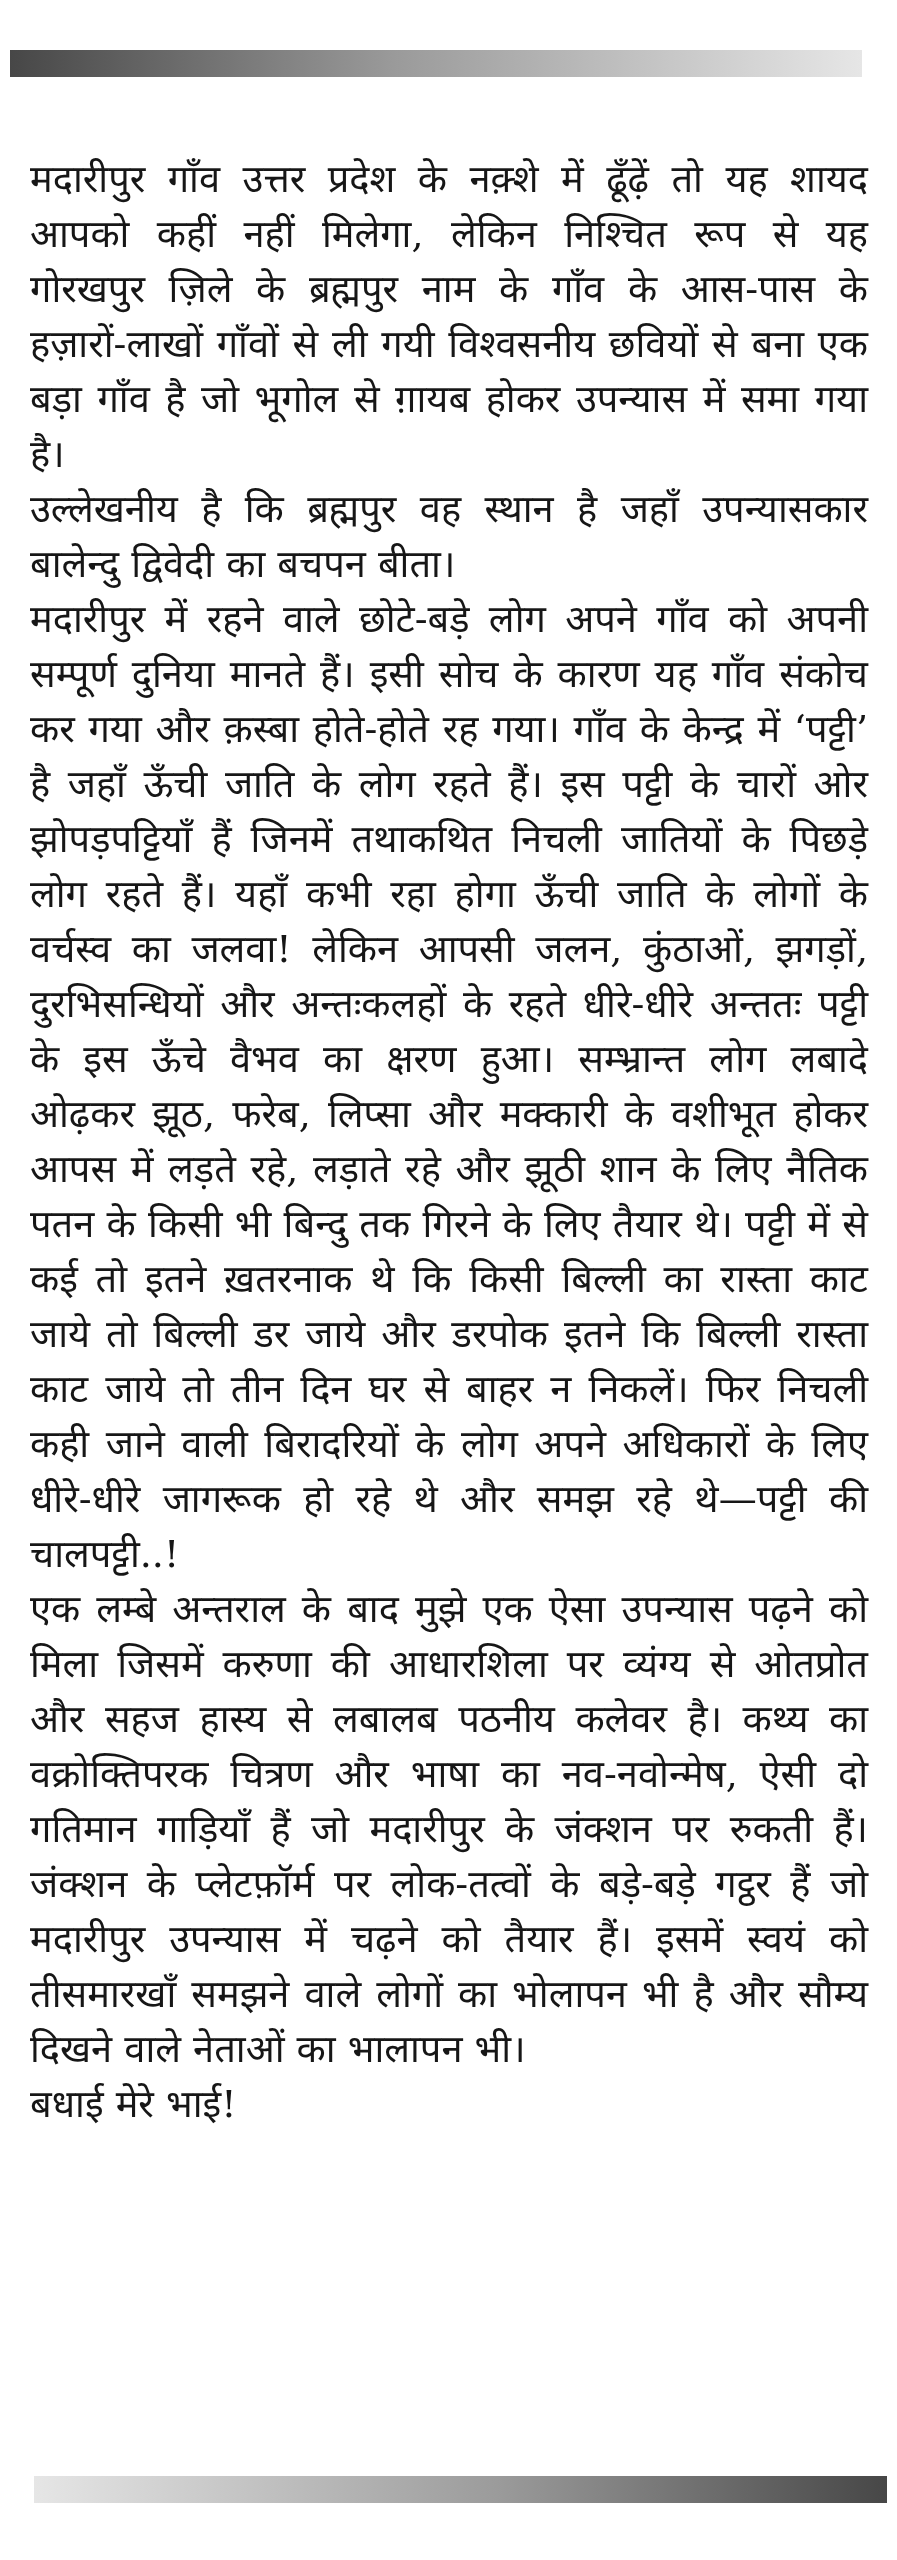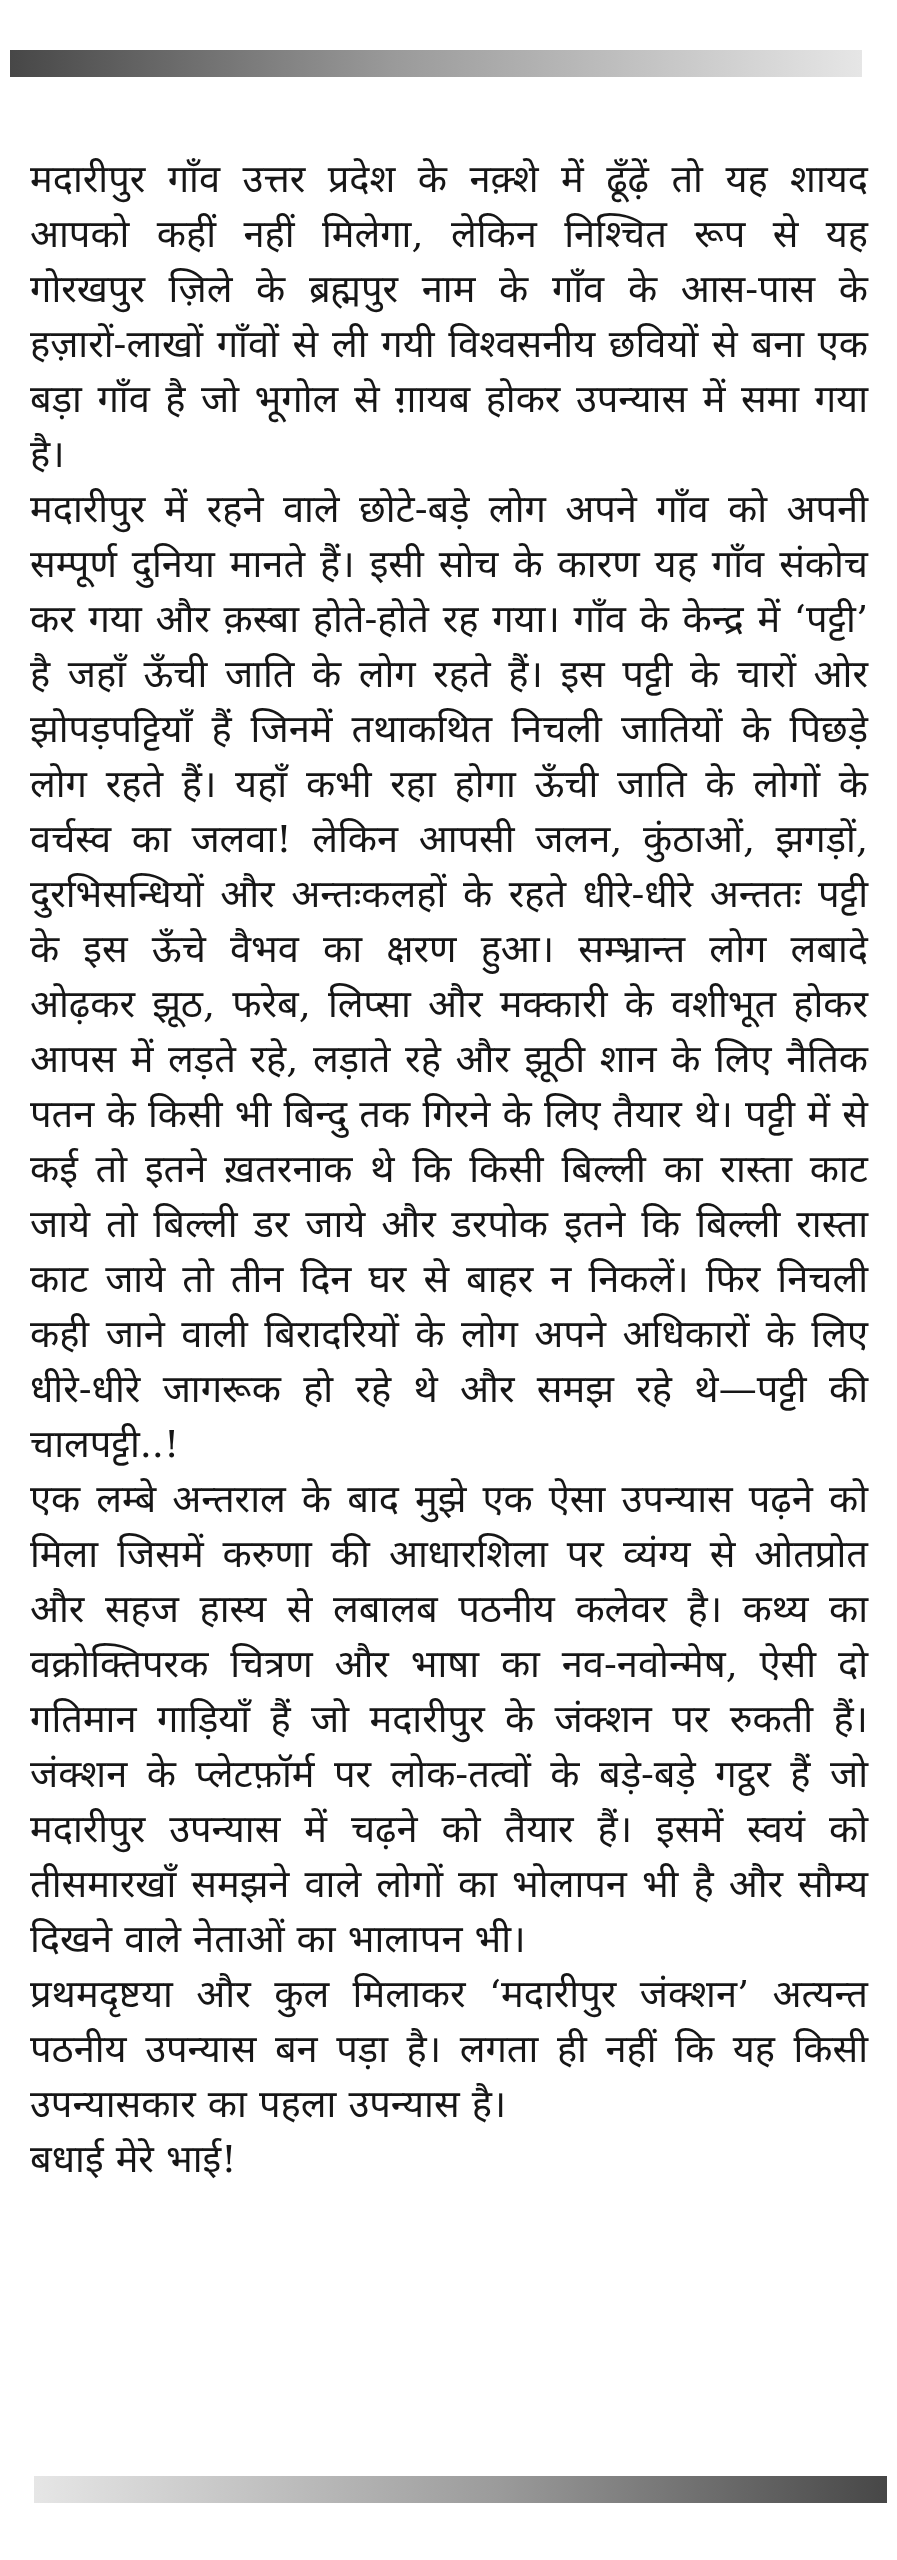--- a/index.html
+++ b/index.html
@@ -47,21 +47,21 @@
 </style>
 </head>
 <body>
 
 <div class="page">
 
   <div class="bar bar-top"></div>
 
   <div class="text-block">
     <p>मदारीपुर गाँव उत्तर प्रदेश के नक़्शे में ढूँढ़ें तो यह शायद आपको कहीं नहीं मिलेगा, लेकिन निश्चित रूप से यह गोरखपुर ज़िले के ब्रह्मपुर नाम के गाँव के आस-पास के हज़ारों-लाखों गाँवों से ली गयी विश्वसनीय छवियों से बना एक बड़ा गाँव है जो भूगोल से ग़ायब होकर उपन्यास में समा गया है।</p>
+    <p>उल्लेखनीय है कि ब्रह्मपुर वह स्थान है जहाँ उपन्यासकार बालेन्दु द्विवेदी का बचपन बीता।</p>
     <p>मदारीपुर में रहने वाले छोटे-बड़े लोग अपने गाँव को अपनी सम्पूर्ण दुनिया मानते हैं। इसी सोच के कारण यह गाँव संकोच कर गया और क़स्बा होते-होते रह गया। गाँव के केन्द्र में ‘पट्टी’ है जहाँ ऊँची जाति के लोग रहते हैं। इस पट्टी के चारों ओर झोपड़पट्टियाँ हैं जिनमें तथाकथित निचली जातियों के पिछड़े लोग रहते हैं। यहाँ कभी रहा होगा ऊँची जाति के लोगों के वर्चस्व का जलवा! लेकिन आपसी जलन, कुंठाओं, झगड़ों, दुरभिसन्धियों और अन्तःकलहों के रहते धीरे-धीरे अन्ततः पट्टी के इस ऊँचे वैभव का क्षरण हुआ। सम्भ्रान्त लोग लबादे ओढ़कर झूठ, फरेब, लिप्सा और मक्कारी के वशीभूत होकर आपस में लड़ते रहे, लड़ाते रहे और झूठी शान के लिए नैतिक पतन के किसी भी बिन्दु तक गिरने के लिए तैयार थे। पट्टी में से कई तो इतने ख़तरनाक थे कि किसी बिल्ली का रास्ता काट जाये तो बिल्ली डर जाये और डरपोक इतने कि बिल्ली रास्ता काट जाये तो तीन दिन घर से बाहर न निकलें। फिर निचली कही जाने वाली बिरादरियों के लोग अपने अधिकारों के लिए धीरे-धीरे जागरूक हो रहे थे और समझ रहे थे—पट्टी की चालपट्टी..!</p>
     <p>एक लम्बे अन्तराल के बाद मुझे एक ऐसा उपन्यास पढ़ने को मिला जिसमें करुणा की आधारशिला पर व्यंग्य से ओतप्रोत और सहज हास्य से लबालब पठनीय कलेवर है। कथ्य का वक्रोक्तिपरक चित्रण और भाषा का नव-नवोन्मेष, ऐसी दो गतिमान गाड़ियाँ हैं जो मदारीपुर के जंक्शन पर रुकती हैं। जंक्शन के प्लेटफ़ॉर्म पर लोक-तत्वों के बड़े-बड़े गट्ठर हैं जो मदारीपुर उपन्यास में चढ़ने को तैयार हैं। इसमें स्वयं को तीसमारखाँ समझने वाले लोगों का भोलापन भी है और सौम्य दिखने वाले नेताओं का भालापन भी।</p>
-    <p>प्रथमदृष्टया और कुल मिलाकर ‘मदारीपुर जंक्शन’ अत्यन्त पठनीय उपन्यास बन पड़ा है। लगता ही नहीं कि यह किसी उपन्यासकार का पहला उपन्यास है।</p>
     <p>बधाई मेरे भाई!</p>
   </div>
 
   <div class="bar bar-bottom"></div>
 
 </div>
 
 </body></html>

